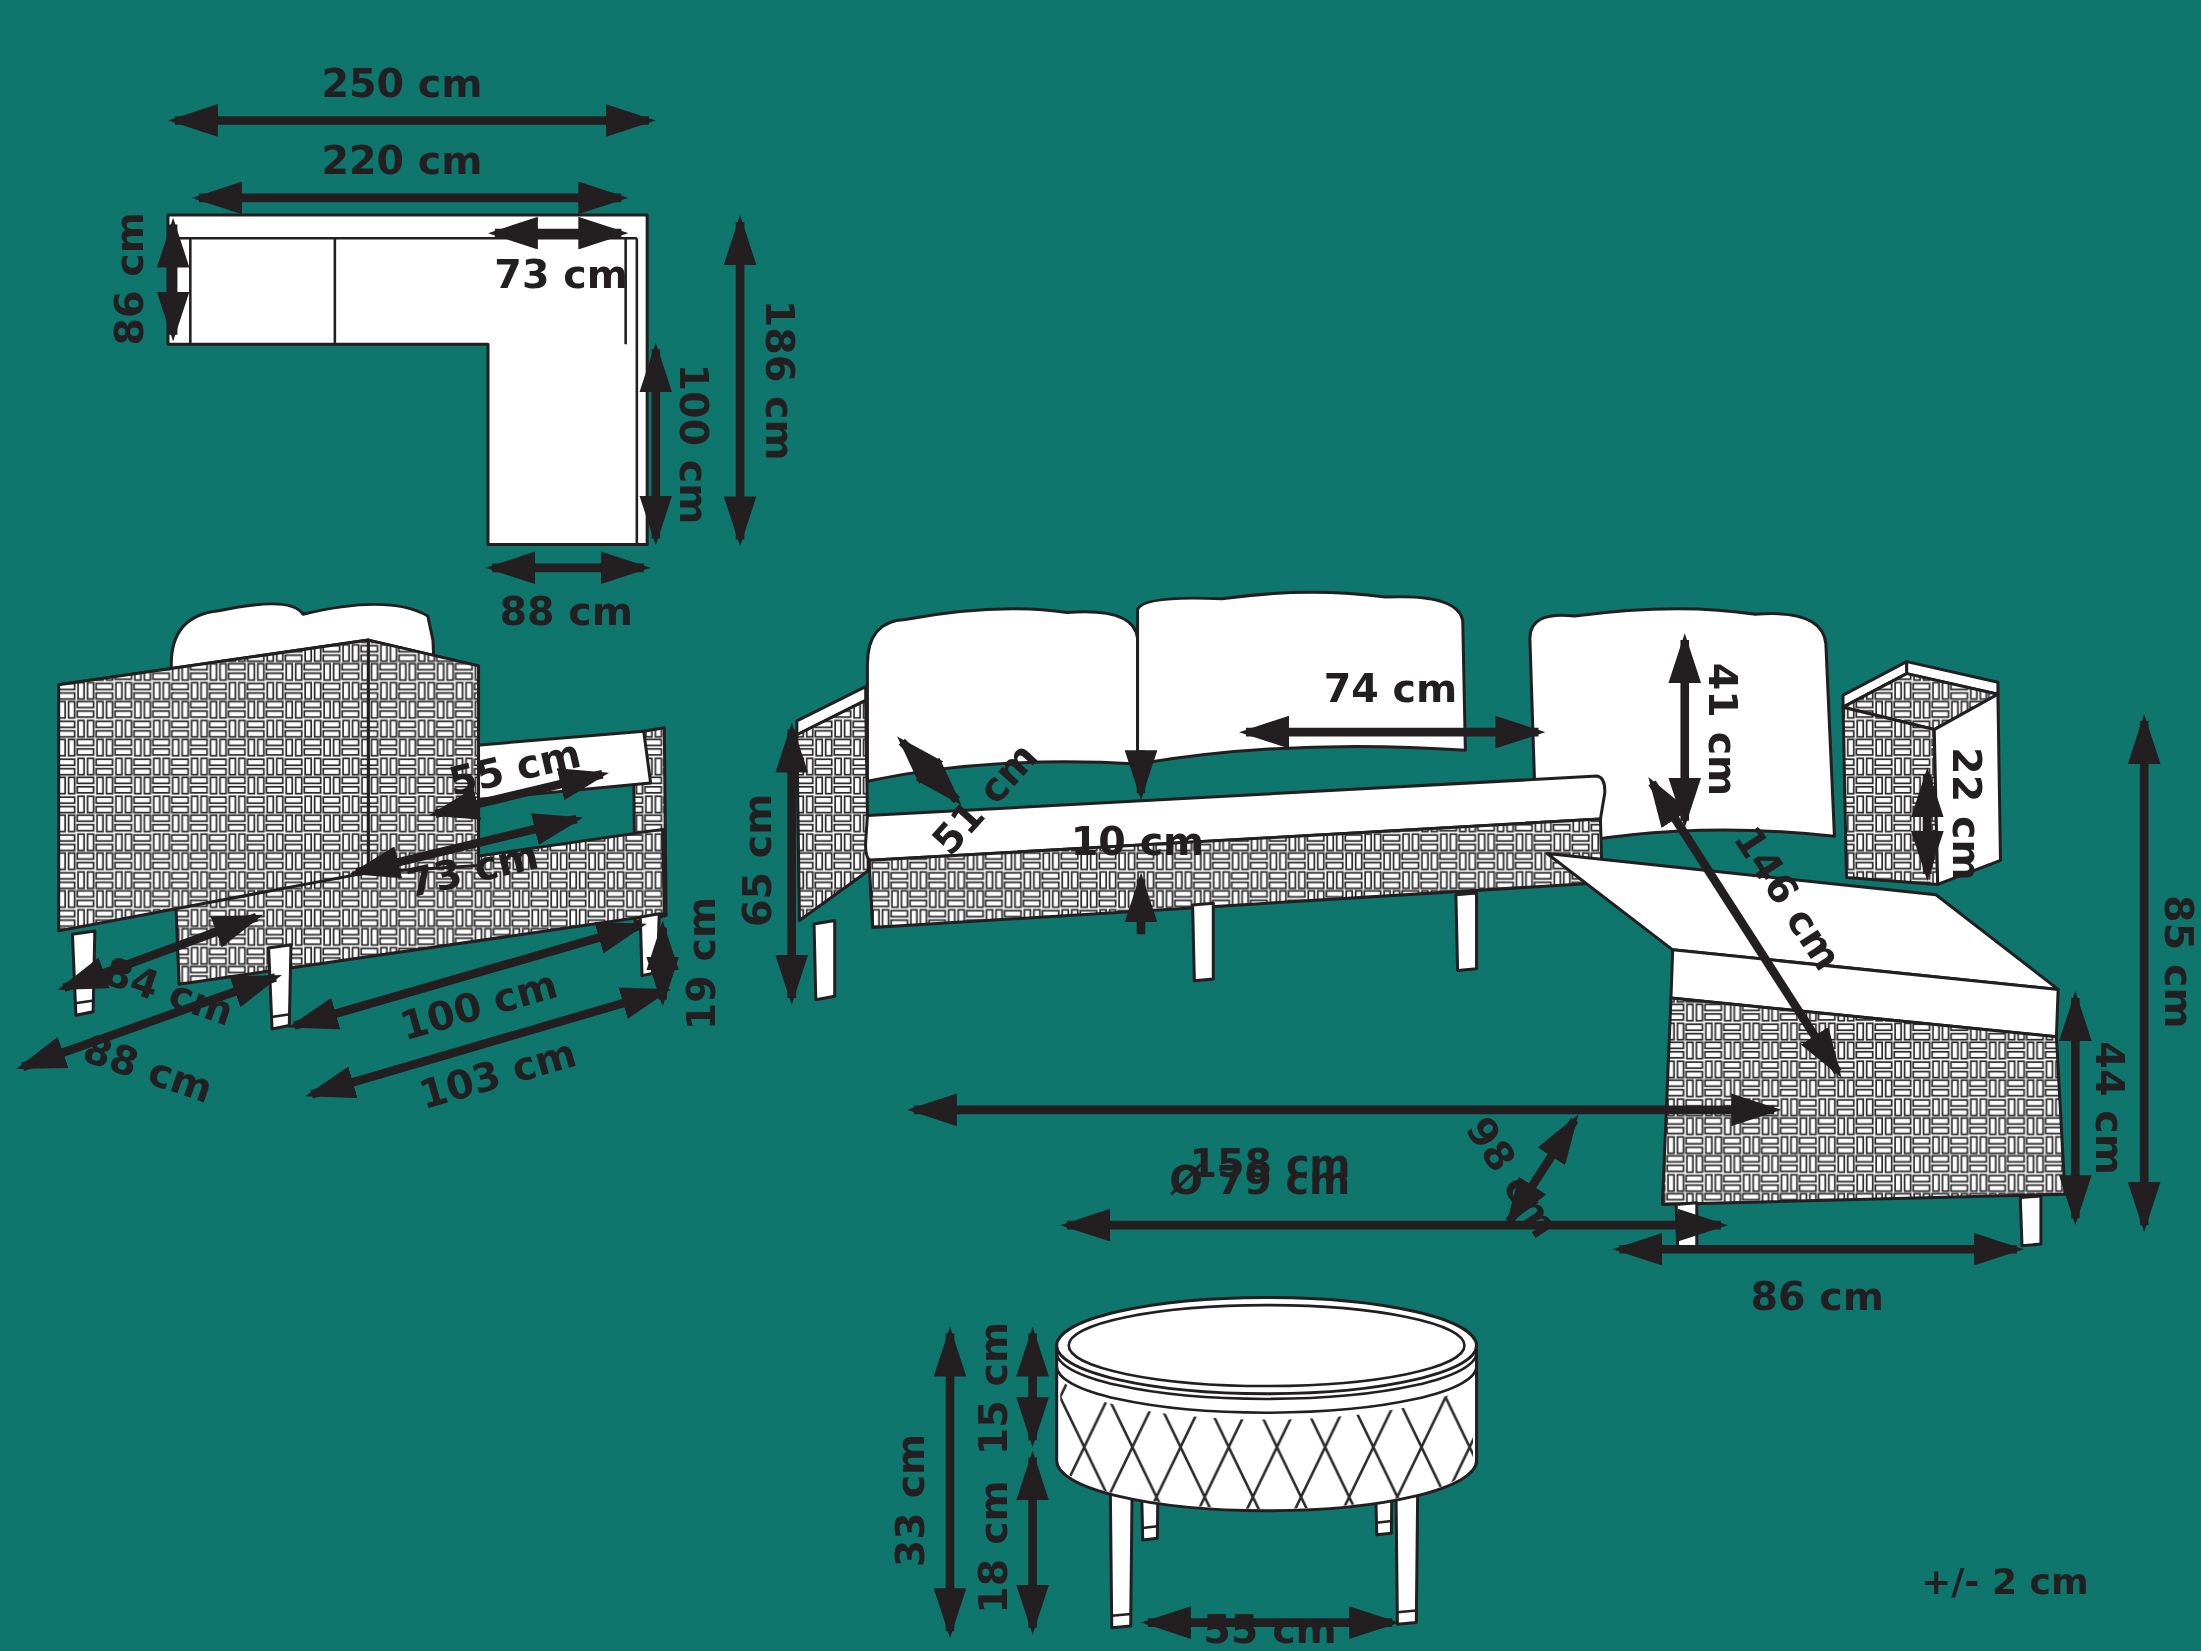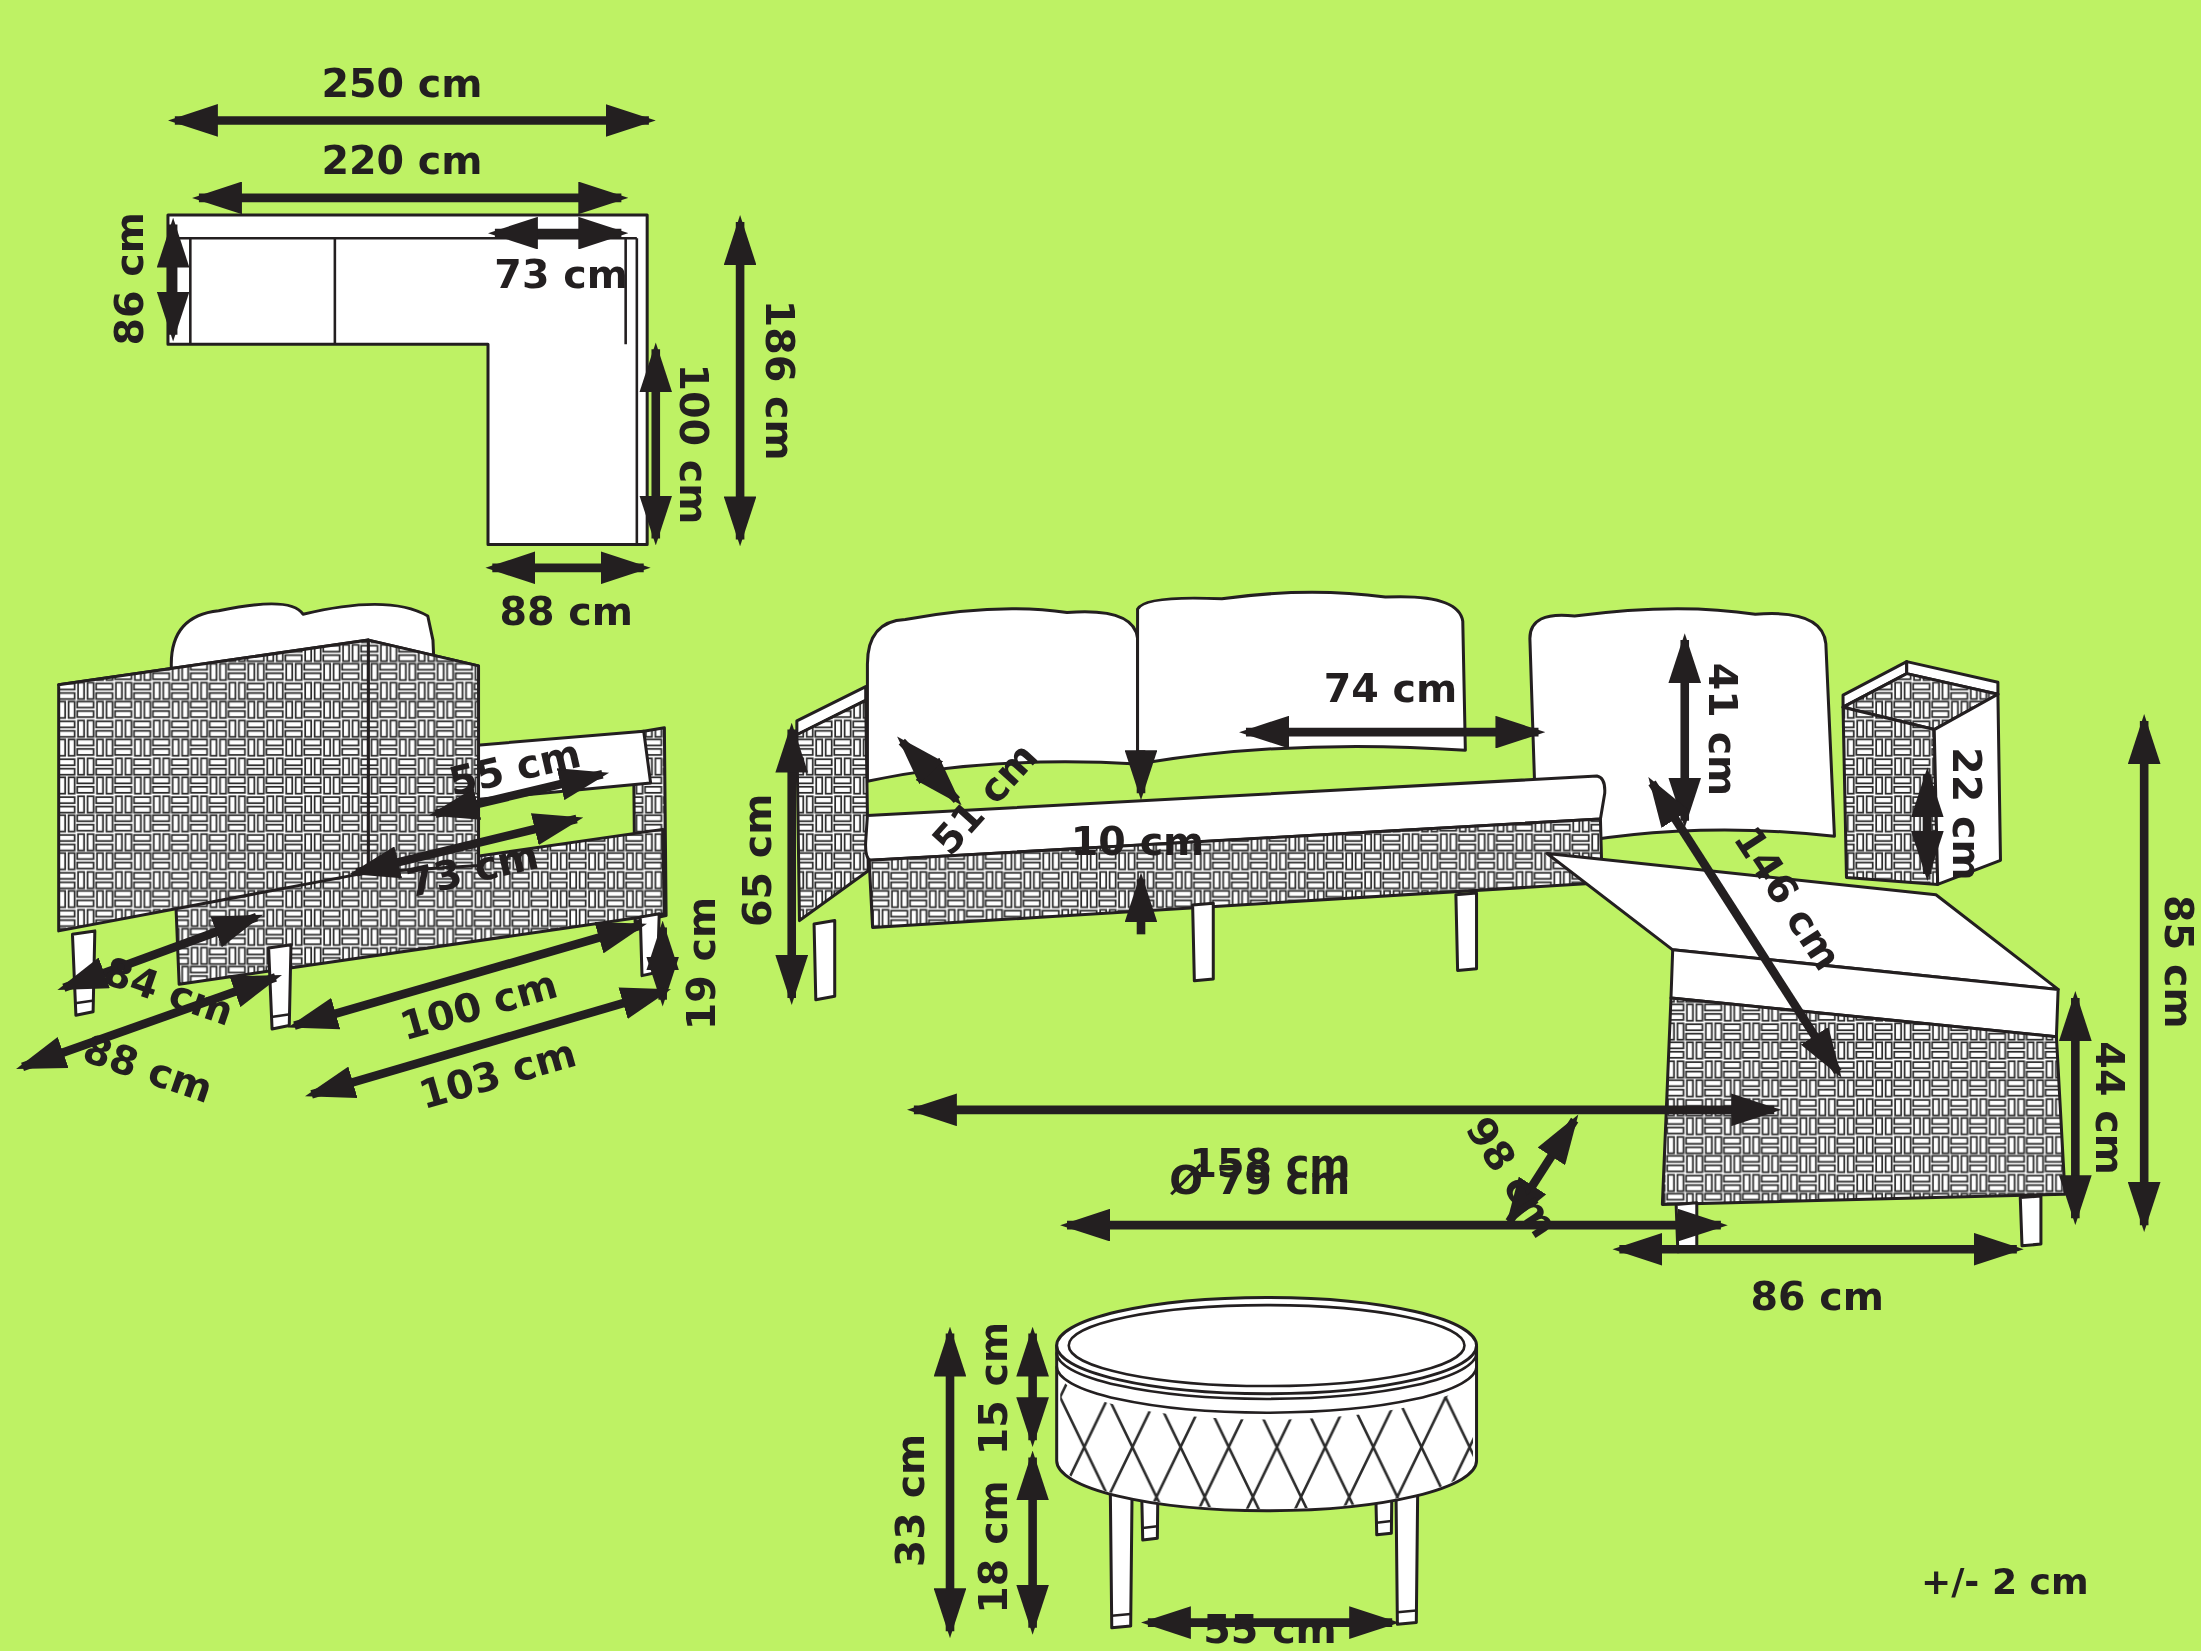--- a/index.html
+++ b/index.html
@@ -1,16 +1,16 @@
 <!DOCTYPE html>
 <html style="font-size:13.8px"><head>
 <meta charset="utf-8">
 <style>
   html,body{margin:0;padding:0;background:#fff;}
-  #stage{position:relative;width:2202px;height:1651px;background:#bef264;overflow:hidden;}
+  #stage{position:relative;width:2202px;height:1651px;background:#0f766e;overflow:hidden;}
   svg{position:absolute;left:0;top:0;}
   .dim{font-family:"DejaVu Sans","Liberation Sans",sans-serif;font-weight:700;font-size:46px;
        fill:#231f20;text-anchor:middle;dominant-baseline:central;}
   .note{font-family:"DejaVu Sans","Liberation Sans",sans-serif;font-weight:700;font-size:42px;
        fill:#231f20;text-anchor:middle;dominant-baseline:central;}
   .ol{fill:#ffffff;stroke:#231f20;stroke-width:3.5;stroke-linejoin:round;}
   .ln{fill:none;stroke:#231f20;stroke-width:3;}
   .wv{fill:url(#weave);stroke:#231f20;stroke-width:3.5;stroke-linejoin:round;}
   .wh{fill:#ffffff;stroke:#231f20;stroke-width:3.5;stroke-linejoin:round;}
   .ar{fill:none;stroke:#231f20;stroke-width:10;marker-start:url(#ah);marker-end:url(#ah);}

